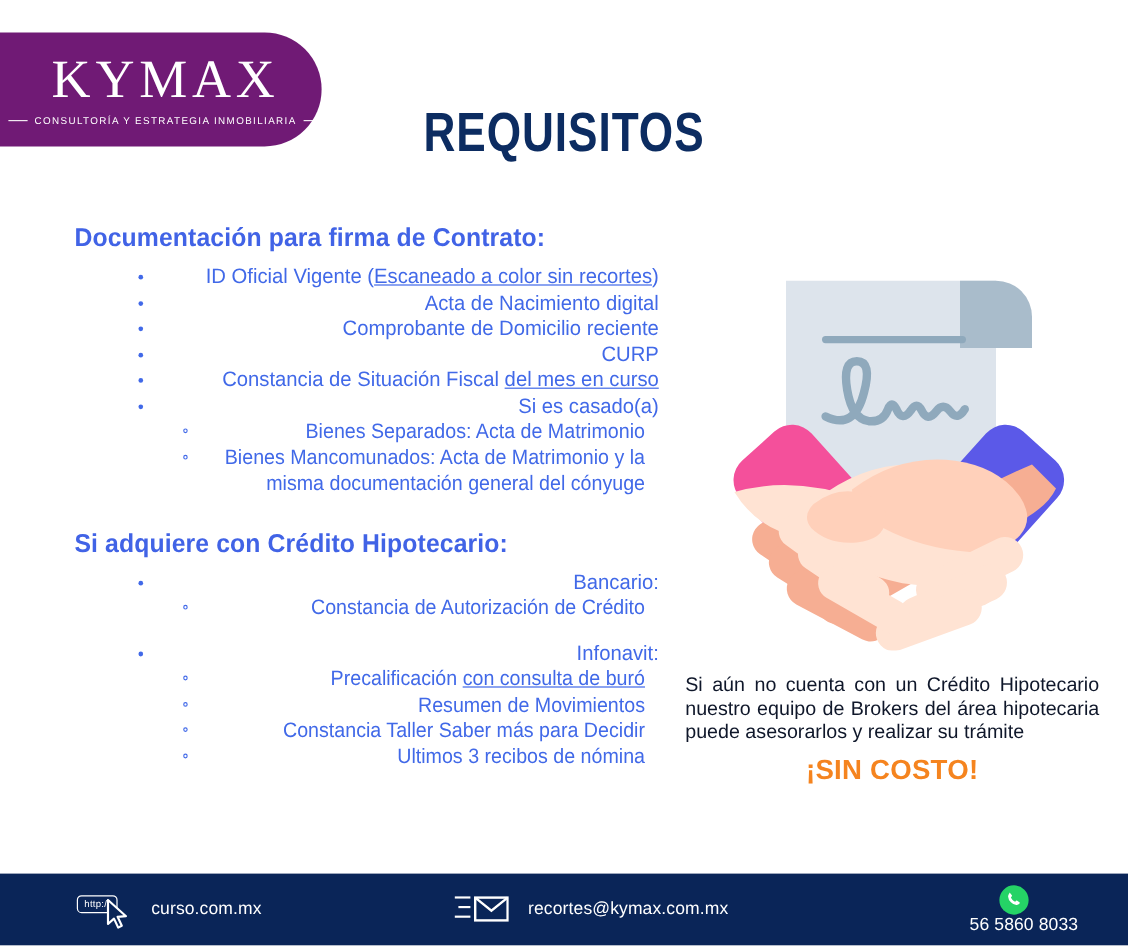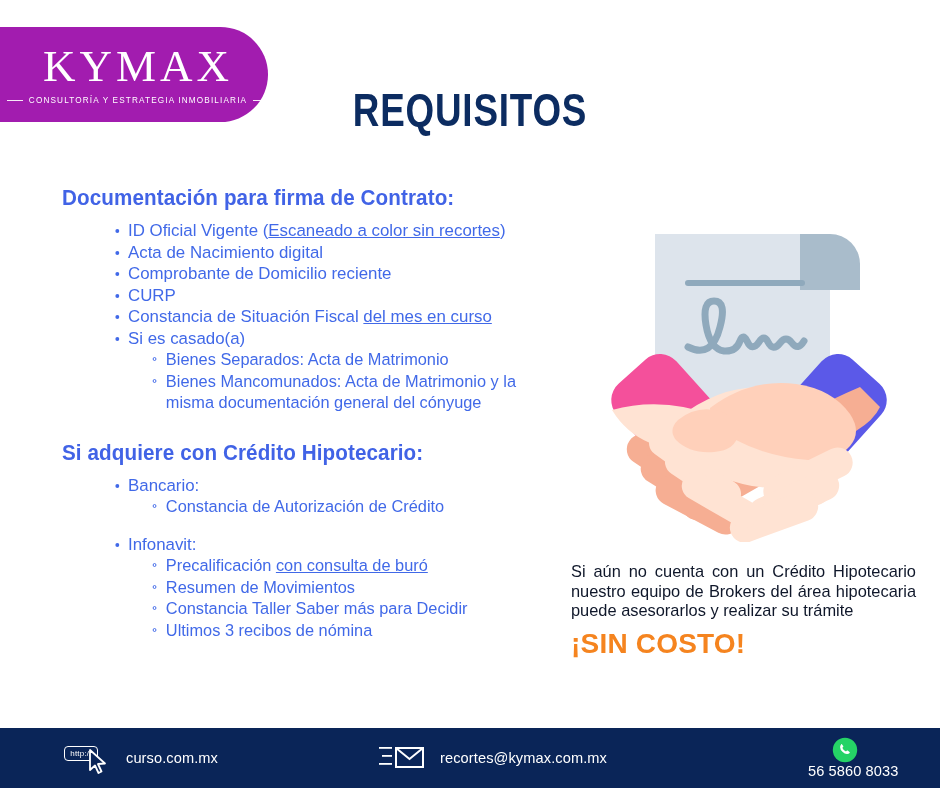--- a/index.html
+++ b/index.html
@@ -16,21 +16,21 @@
     overflow: hidden;
   }
 
   
   #logo-badge {
     position: absolute;
     left: 0;
     top: 27px;
     width: 268px;
     height: 95px;
-    background: #a21caf;
+    background: #701a75;
     border-top-right-radius: 48px;
     border-bottom-right-radius: 48px;
     display: flex;
     flex-direction: column;
     align-items: center;
     justify-content: center;
   }
   #logo-wordmark {
     font-family: "Liberation Serif", serif;
     color: #ffffff;
@@ -91,20 +91,21 @@
     transform: scaleX(.96);
     transform-origin: left center;
   }
   #section-credit.section-heading {
     margin-top: 27px;
   }
   ul.level1 {
     list-style: none;
     margin: 0;
     padding: 0 0 0 66px;
+    text-align: right;
   }
   ul.level2 {
     list-style: none;
     margin: 0;
     padding: 0 0 0 39px;
   }
   ul.level1 > li,
   ul.level2 > li {
     color: #4169E8;
     font-size: 17.4px;
@@ -156,23 +157,23 @@
   }
   #promo-text {
     color: #0f172a;
     font-size: 16.4px;
     line-height: 19.6px;
     text-align: justify;
     text-align-last: left;
   }
   #promo-highlight {
     color: #F5841F;
-    font-size: 28px;
+    font-size: 23px;
     font-weight: bold;
-    text-align: left;
+    text-align: center;
     margin-top: 7px;
     letter-spacing: .2px;
   }
 
   
   #footer-bar {
     position: absolute;
     left: 0;
     bottom: 0;
     width: 940px;

